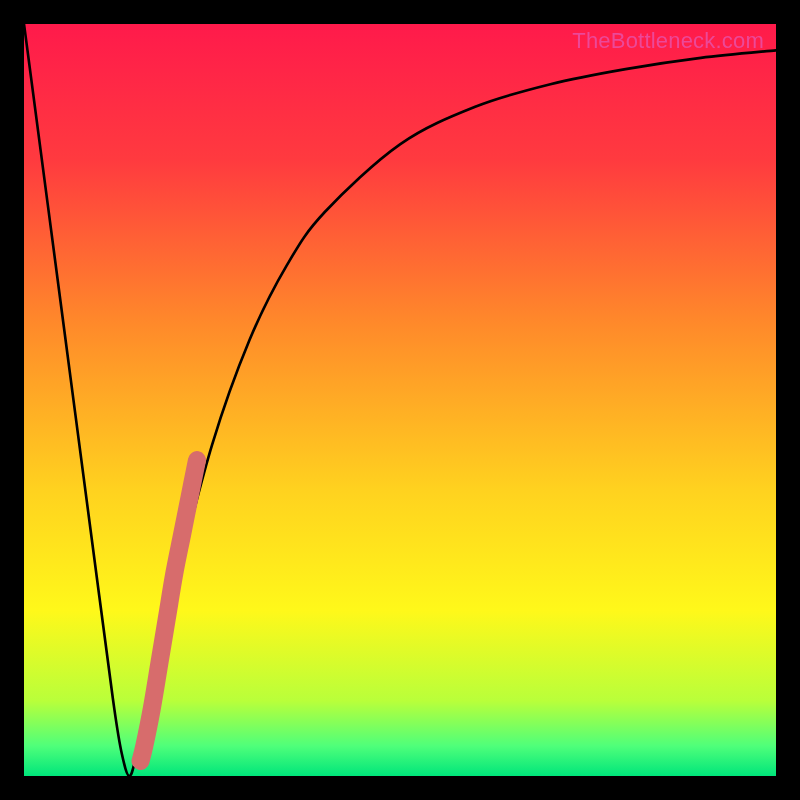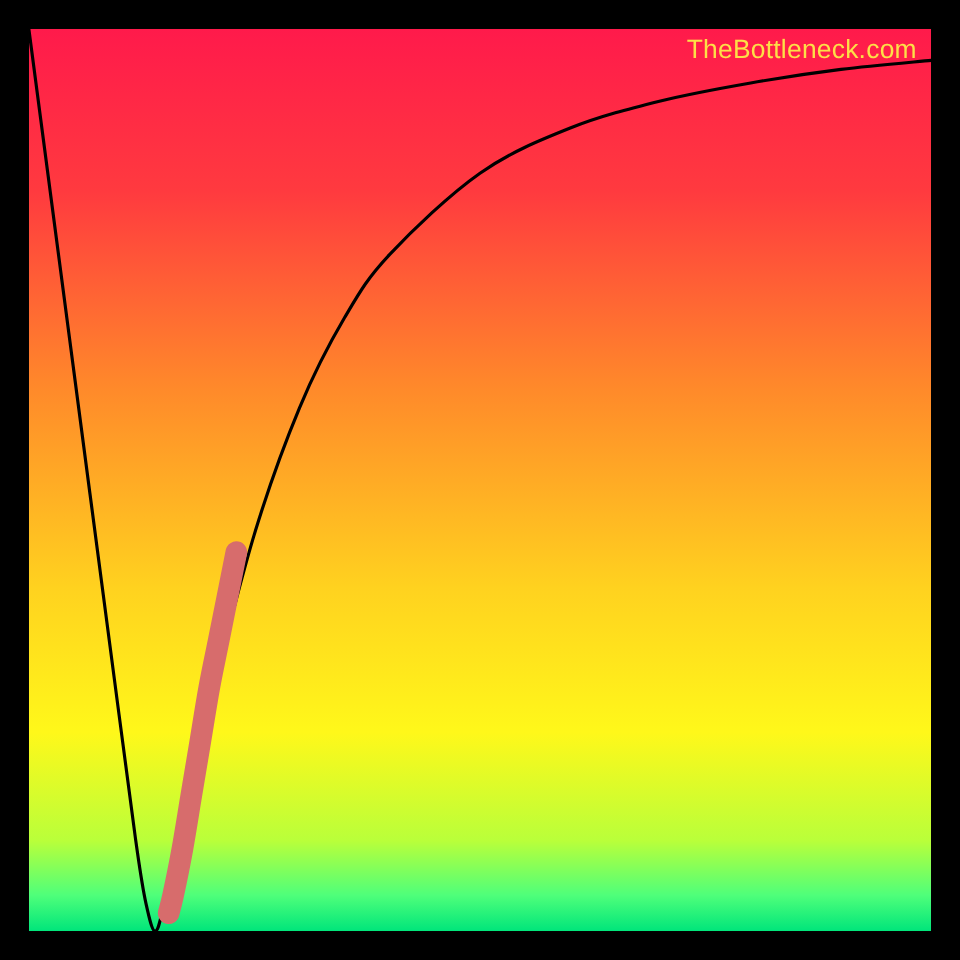--- a/index.html
+++ b/index.html
@@ -33,21 +33,21 @@
     top: 0;
     width: 100%;
     height: 100%;
   }
   .attribution {
     position: absolute;
     top: 4px;
     right: 12px;
     font-size: 22px;
     font-weight: 500;
-    color: #fde047;
+    color: #ec4899;
     letter-spacing: 0.2px;
   }
   svg.curve {
     position: absolute;
     left: 0;
     top: 0;
     width: 100%;
     height: 100%;
   }
 </style>

